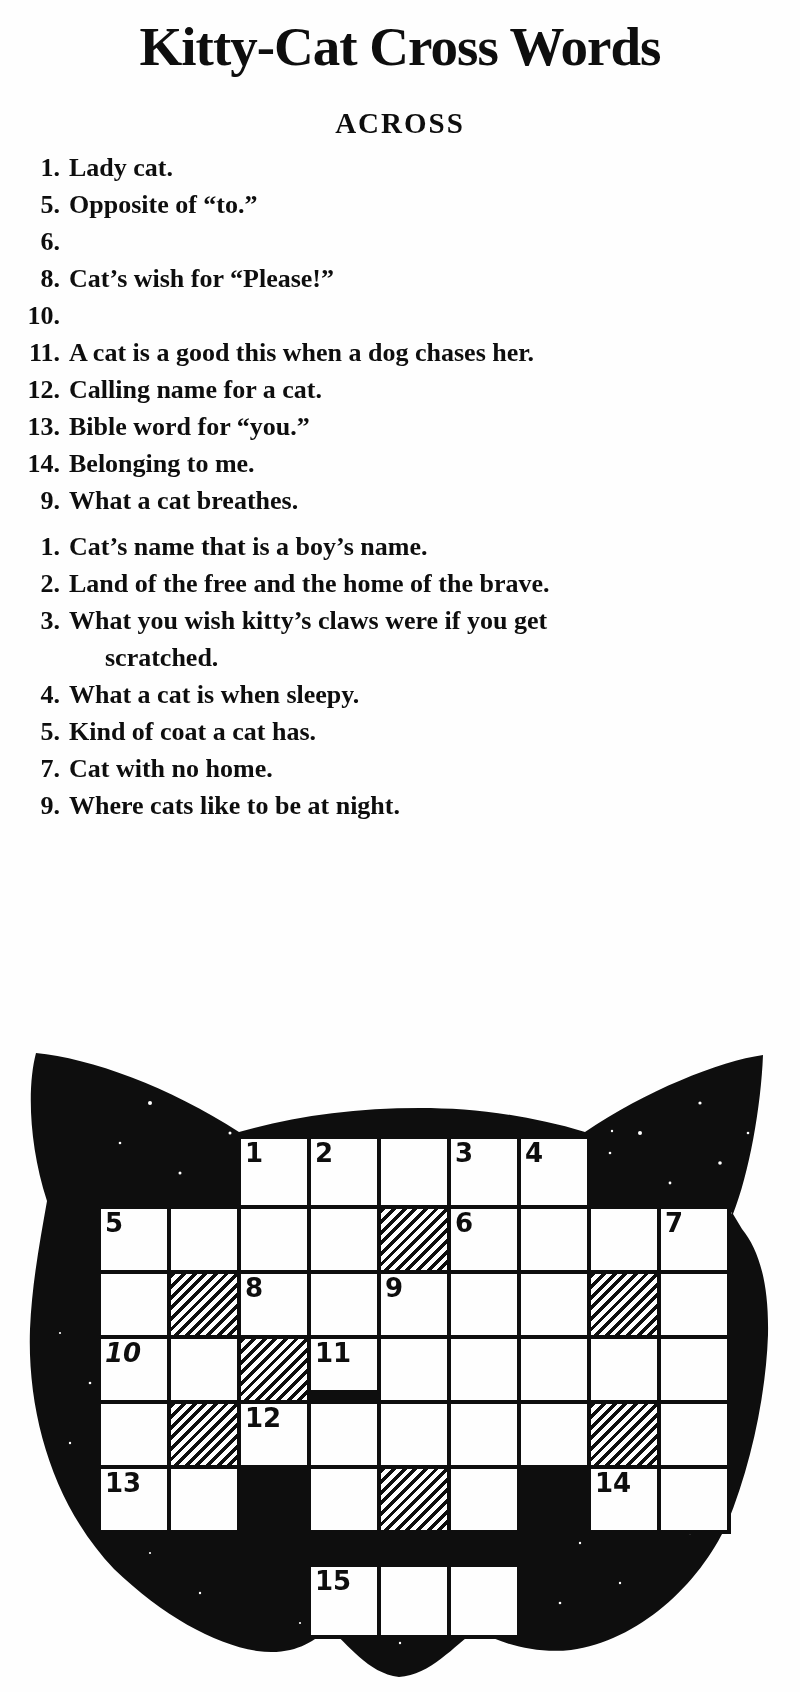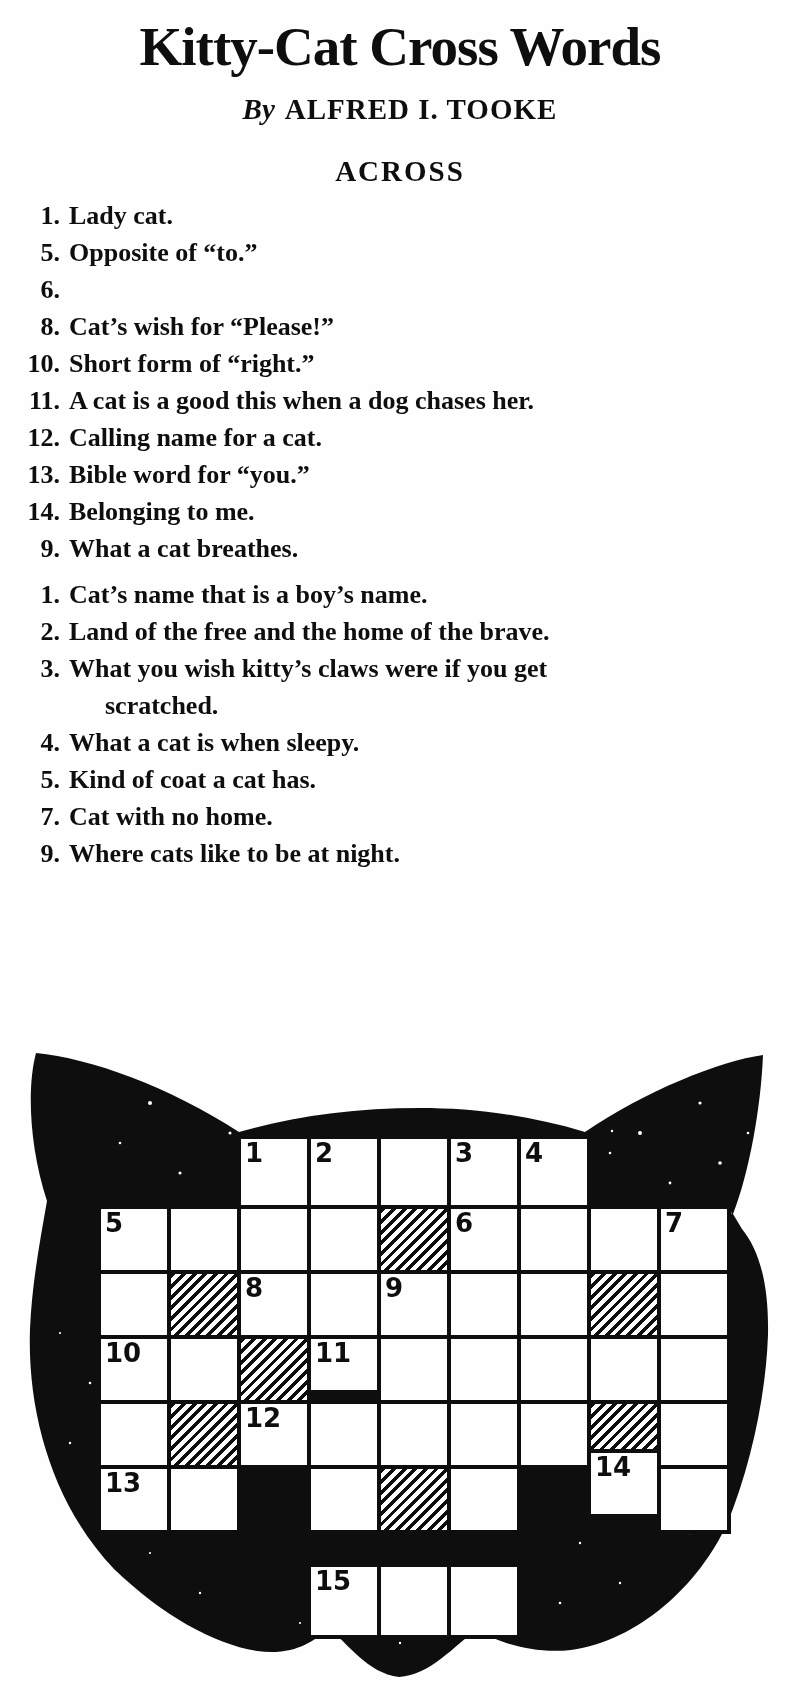--- a/index.html
+++ b/index.html
@@ -91,44 +91,40 @@
     color:#0e0e0e;
   }
 </style>
 </head>
 <body>
 
 <div class="page" style="color: rgb(14, 14, 14);">
 
   <h1 class="title">Kitty-Cat Cross Words</h1>
 
-  <div class="byline">
-    <span class="by">By</span><span class="author">ALFRED I. TOOKE</span>
-  </div>
 
   <div class="section-heading">ACROSS</div>
   <div class="clues across-clues" id="across-clues">
       <div class="clue">
         <span class="num">1.</span>
         <span class="text">Lady cat.</span>
       </div>
       <div class="clue">
         <span class="num">5.</span>
         <span class="text">Opposite of “to.”</span>
       </div>
       <div class="clue">
         <span class="num">6.</span>
       </div>
       <div class="clue">
         <span class="num">8.</span>
         <span class="text">Cat’s wish for “Please!”</span>
       </div>
       <div class="clue">
         <span class="num">10.</span>
-        <span class="text">Short form of “right.”</span>
       </div>
       <div class="clue">
         <span class="num">11.</span>
         <span class="text">A cat is a good this when a dog chases her.</span>
       </div>
       <div class="clue">
         <span class="num">12.</span>
         <span class="text">Calling name for a cat.</span>
       </div>
       <div class="clue">
@@ -272,21 +268,21 @@
           <span class="cellnum">8</span>
         </div>
         <div class="cell" style="left: 307px; top: 287px; width: 74px; height: 69px;"></div>
         <div class="cell" style="left: 377px; top: 287px; width: 74px; height: 69px;">
           <span class="cellnum">9</span>
         </div>
         <div class="cell" style="left: 447px; top: 287px; width: 74px; height: 69px;"></div>
         <div class="cell" style="left: 517px; top: 287px; width: 74px; height: 69px;"></div>
         <div class="cell hatch" style="left: 587px; top: 287px; width: 74px; height: 69px;"></div>
         <div class="cell" style="left: 657px; top: 287px; width: 74px; height: 69px;"></div>
-        <div class="cell" style="left: 97px; top: 352px; width: 74px; height: 88px;">
+        <div class="cell" style="left: 97px; top: 352px; width: 74px; height: 88px; font-style: italic;">
           <span class="cellnum">10</span>
         </div>
         <div class="cell" style="left: 167px; top: 352px; width: 74px; height: 69px;"></div>
         <div class="cell hatch" style="left: 237px; top: 352px; width: 74px; height: 69px;"></div>
         <div class="cell" style="left: 307px; top: 352px; width: 74px; height: 59px;">
           <span class="cellnum">11</span>
         </div>
         <div class="cell" style="left: 377px; top: 352px; width: 74px; height: 69px;"></div>
         <div class="cell" style="left: 447px; top: 352px; width: 74px; height: 69px;"></div>
         <div class="cell" style="left: 517px; top: 352px; width: 74px; height: 69px;"></div>
@@ -303,21 +299,21 @@
         <div class="cell" style="left: 517px; top: 417px; width: 74px; height: 69px;"></div>
         <div class="cell hatch" style="left: 587px; top: 417px; width: 74px; height: 69px;"></div>
         <div class="cell" style="left: 657px; top: 417px; width: 74px; height: 69px;"></div>
         <div class="cell" style="left: 97px; top: 482px; width: 74px; height: 69px;">
           <span class="cellnum">13</span>
         </div>
         <div class="cell" style="left: 167px; top: 482px; width: 74px; height: 69px;"></div>
         <div class="cell" style="left: 307px; top: 482px; width: 74px; height: 69px;"></div>
         <div class="cell hatch" style="left: 377px; top: 482px; width: 74px; height: 69px;"></div>
         <div class="cell" style="left: 447px; top: 482px; width: 74px; height: 69px;"></div>
-        <div class="cell" style="left: 587px; top: 466px; width: 74px; height: 69px; text-decoration: underline;">
+        <div class="cell" style="left: 587px; top: 482px; width: 74px; height: 69px; text-decoration: underline;">
           <span class="cellnum">14</span>
         </div>
         <div class="cell" style="left: 657px; top: 482px; width: 74px; height: 69px;"></div>
         <div class="cell" style="left: 307px; top: 580px; width: 74px; height: 76px;">
           <span class="cellnum">15</span>
         </div>
         <div class="cell" style="left: 377px; top: 580px; width: 74px; height: 76px;"></div>
         <div class="cell" style="left: 447px; top: 580px; width: 74px; height: 76px;"></div>
       </div>
   </div>

